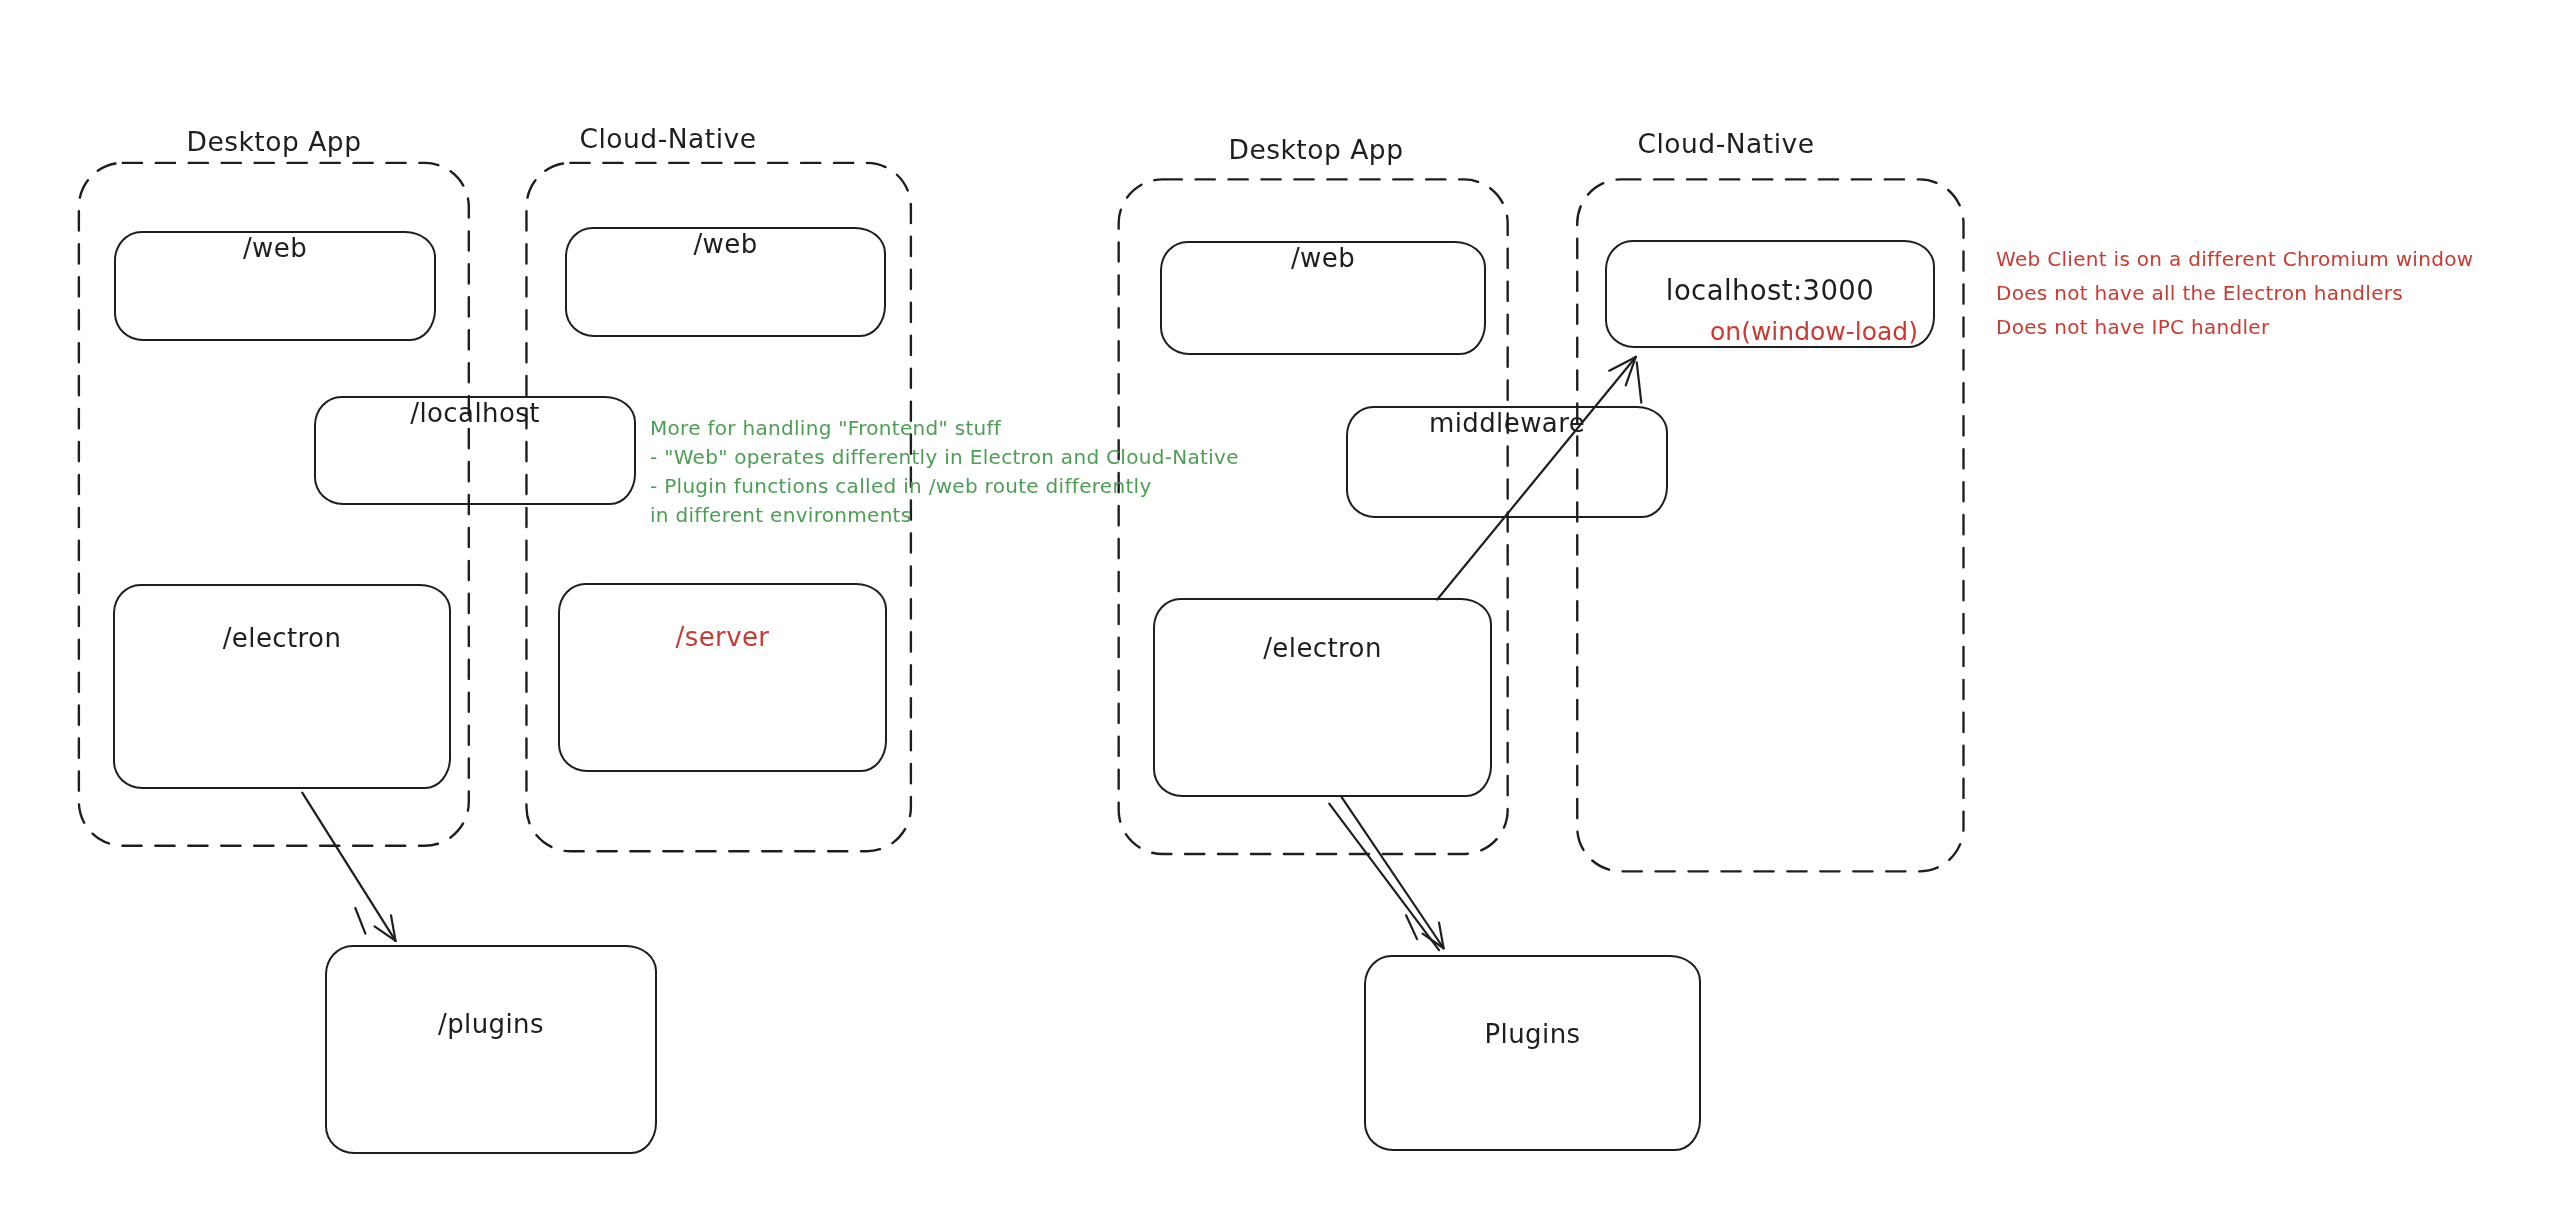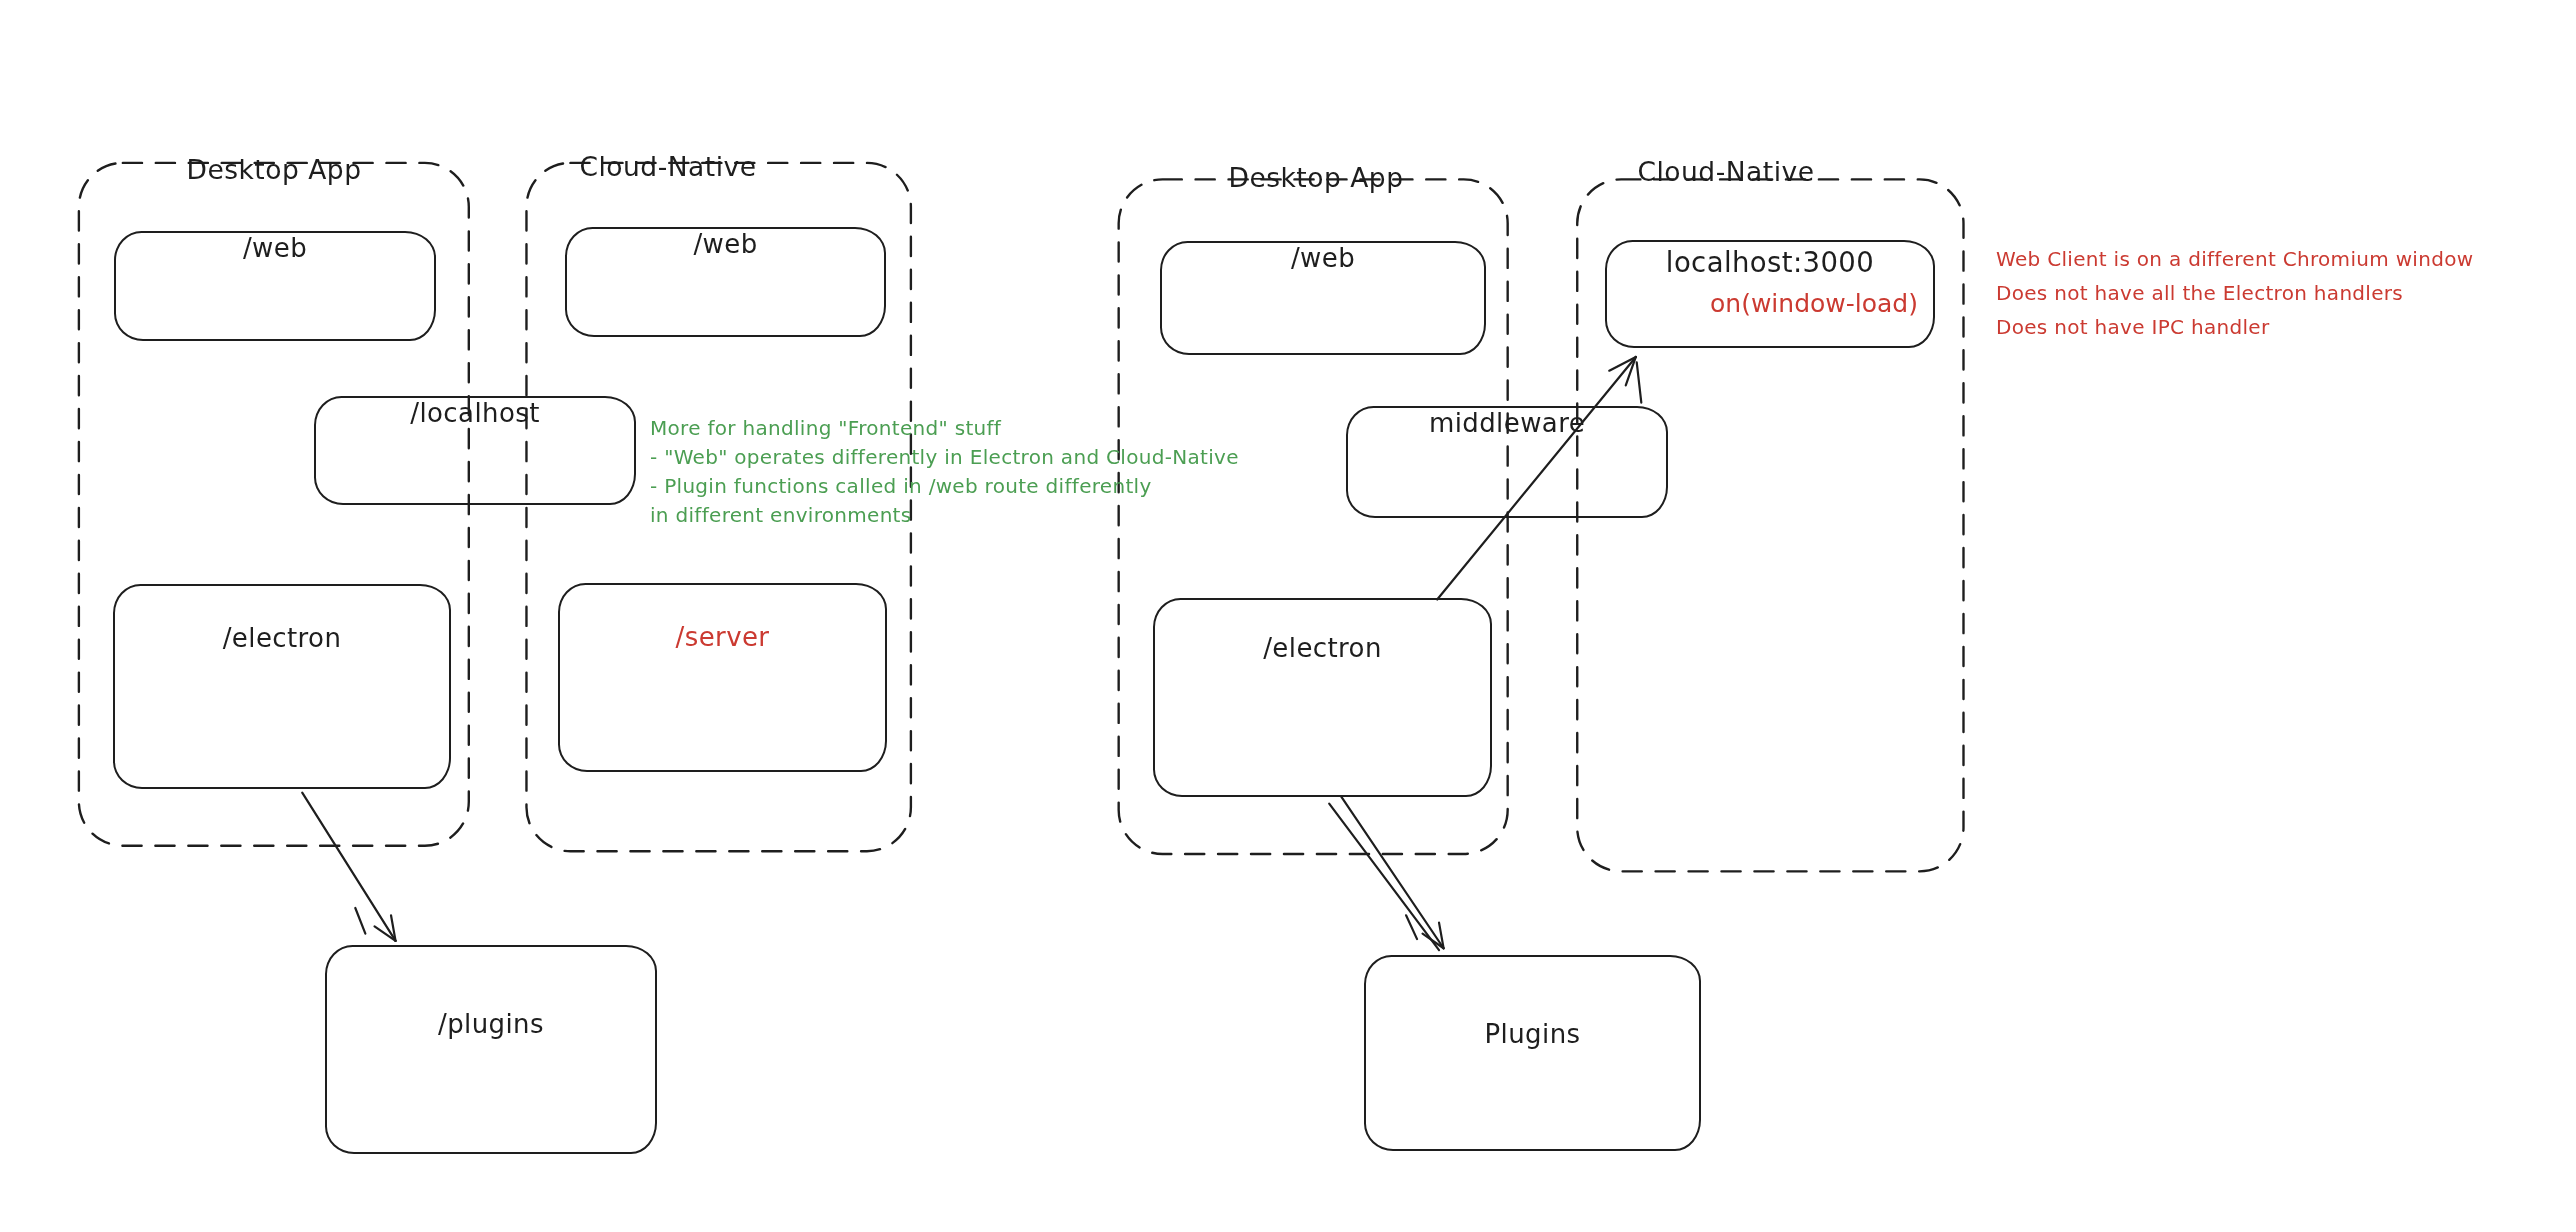--- a/index.html
+++ b/index.html
@@ -50,21 +50,20 @@
     margin-left: 88px;
     white-space: nowrap;
   }
   .container-title {
     position: absolute;
     transform: translateX(-50%);
     color: #1e1e1e;
     font-size: 26.5px;
     letter-spacing: 0.5px;
     white-space: nowrap;
-    margin-top: 28px;
   }
   .note {
     position: absolute;
     font-size: 20px;
     letter-spacing: 0.3px;
     white-space: nowrap;
   }
   .note-green { line-height: 29px; }
   .note-red { line-height: 34px; }
 </style>
@@ -129,21 +128,21 @@
   </div>
 
   <div class="node pad-lg" style="left:325px; top:945px; width:332px; height:209px;">
     <span class="node-label">/plugins</span>
   </div>
 
   <div class="node pad-sm" style="left:1160px; top:241px; width:326px; height:114px;">
     <span class="node-label">/web</span>
   </div>
 
-  <div class="node" style="left:1605px; top:240px; width:330px; height:108px; padding-top:4px;">
+  <div class="node" style="left:1605px; top:240px; width:330px; height:108px; padding-top:32px;">
     <span class="node-label" style="font-size:27.5px;">localhost:3000</span>
     <span class="sub-label red-text">on(window-load)</span>
   </div>
 
   <div class="node pad-sm" style="left:1346px; top:406px; width:322px; height:112px;">
     <span class="node-label">middleware</span>
   </div>
 
   <div class="node" style="left:1153px; top:598px; width:339px; height:199px; padding-top:33px;">
     <span class="node-label">/electron</span>

